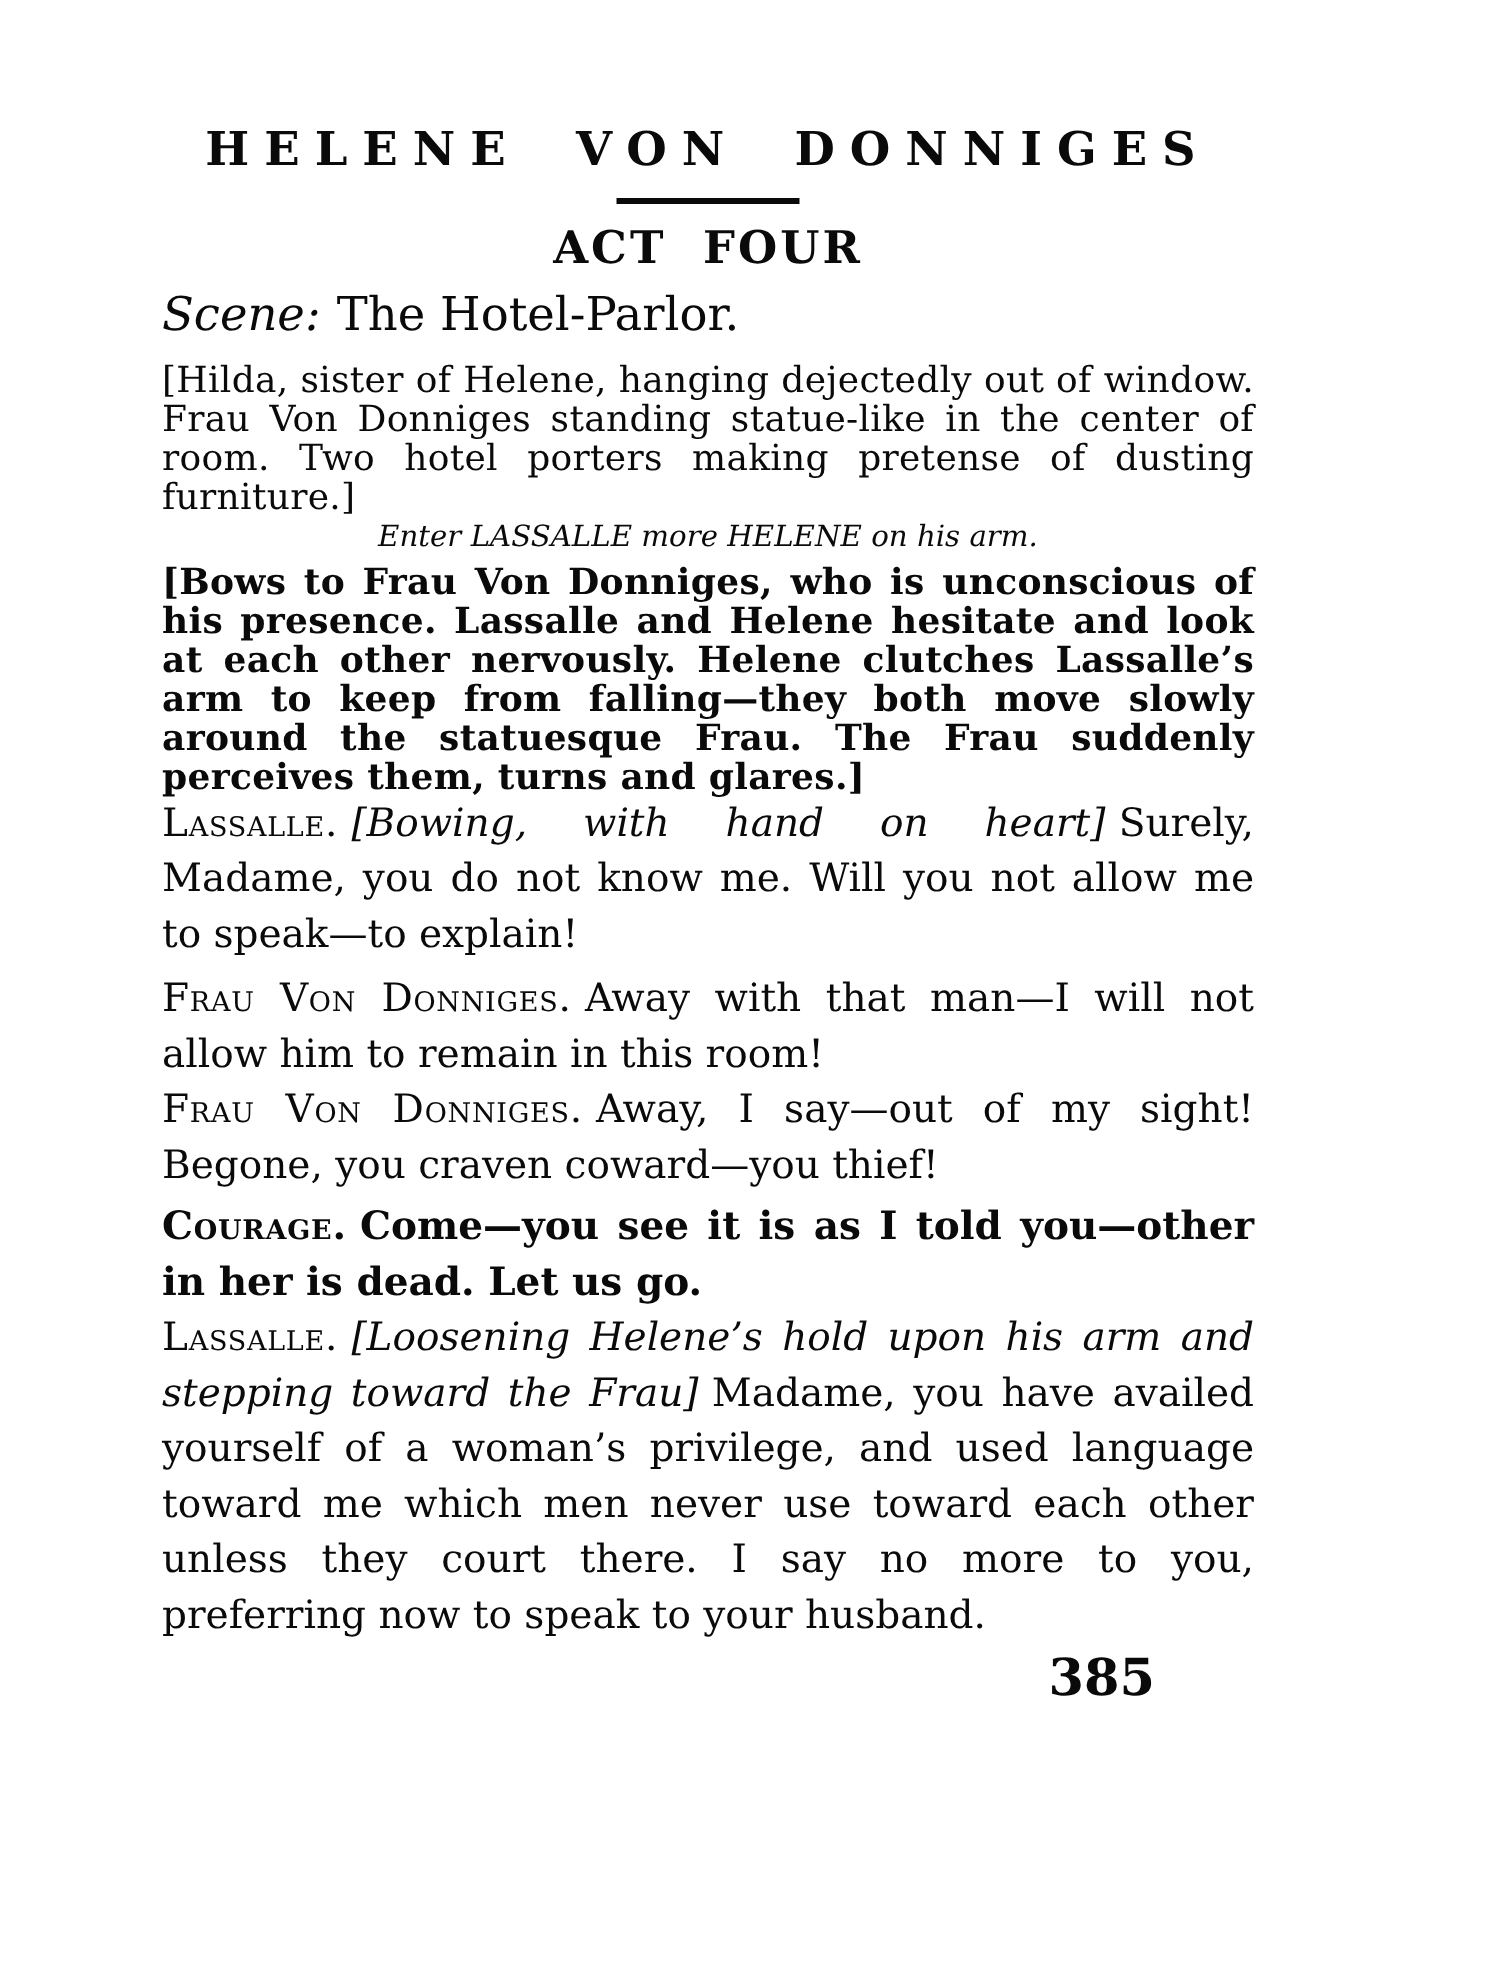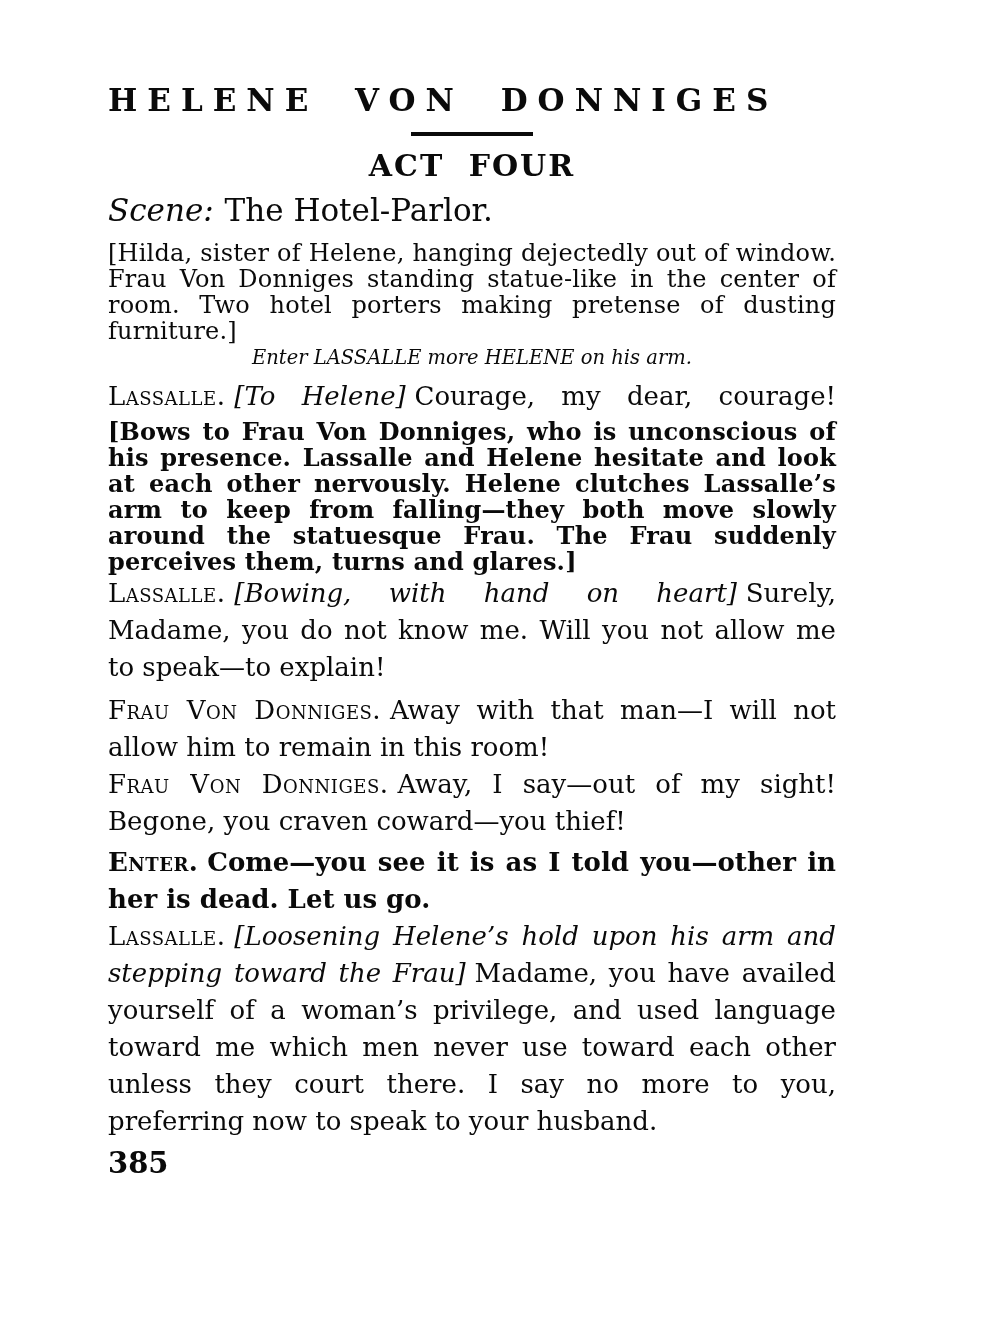--- a/index.html
+++ b/index.html
@@ -14,20 +14,21 @@
     color: #0a0a0a;
     -webkit-font-smoothing: antialiased;
   }
   .page {
     position: relative;
     width: 728px;
     margin: 0 0 0 108px;
     padding-top: 80px;
   }
   .page-title {
+    text-align: center;
     font-size: 31px;
     font-weight: bold;
     letter-spacing: 10px;
     word-spacing: 16px;
     line-height: 40px;
     margin: 0;
     white-space: nowrap;
   }
   .rule {
     width: 122px;
@@ -77,22 +78,23 @@
   .speaker {
     font-variant: small-caps;
     letter-spacing: 0.5px;
     margin-right: 0.34em;
   }
   .direction {
     font-style: italic;
     margin-right: 0.34em;
   }
   .page-number {
+    text-align: right;
     padding-right: 66px;
-    font-size: 29px;
+    font-size: 34px;
     font-weight: bold;
     line-height: 34px;
     margin: 6px 0 0 0;
   }
 </style>
 </head>
 <body>
 
 <div class="page">
 
@@ -101,30 +103,29 @@
   <div class="rule"></div>
 
   <h2 class="act-heading">ACT FOUR</h2>
 
   <p class="scene-line"><span class="scene-label">Scene:</span><span>The Hotel-Parlor.</span></p>
 
   <p class="stage">[Hilda, sister of Helene, hanging dejectedly out of window. Frau Von Donniges standing statue-like in the center of room. Two hotel porters making pretense of dusting furniture.]</p>
 
   <p class="enter-line">Enter LASSALLE more HELENE on his arm.</p>
 
-  <p class="dlg first fill"><span class="speaker">Lassalle.</span><span class="direction">[To Helene]</span><span>Courage, my dear, courage!</span></p>
 
   <p class="stage mt4">[Bows to Frau Von Donniges, who is unconscious of his presence. Lassalle and Helene hesitate and look at each other nervously. Helene clutches Lassalle’s arm to keep from falling—they both move slowly around the statuesque Frau. The Frau suddenly perceives them, turns and glares.]</p>
 
   <p class="dlg"><span class="speaker">Lassalle.</span><span class="direction">[Bowing, with hand on heart]</span><span>Surely, Madame, you do not know me. Will you not allow me to speak—to explain!</span></p>
 
   <p class="dlg mt6"><span class="speaker">Frau Von Donniges.</span><span>Away with that man—I will not allow him to remain in this room!</span></p>
 
   <p class="dlg"><span class="speaker">Frau Von Donniges.</span><span>Away, I say—out of my sight! Begone, you craven coward—you thief!</span></p>
 
 
-  <p class="dlg mt4"><span class="speaker">Enter.</span><span>Come—you see it is as I told you—other in her is dead. Let us go.</span></p>
+  <p class="dlg mt4"><span class="speaker">Courage.</span><span>Come—you see it is as I told you—other in her is dead. Let us go.</span></p>
 
   <p class="dlg"><span class="speaker">Lassalle.</span><span class="direction">[Loosening Helene’s hold upon his arm and stepping toward the Frau]</span><span>Madame, you have availed yourself of a woman’s privilege, and used language toward me which men never use toward each other unless they court there. I say no more to you, preferring now to speak to your husband.</span></p>
 
   <p class="page-number">385</p>
 
 </div>
 
 </body></html>

